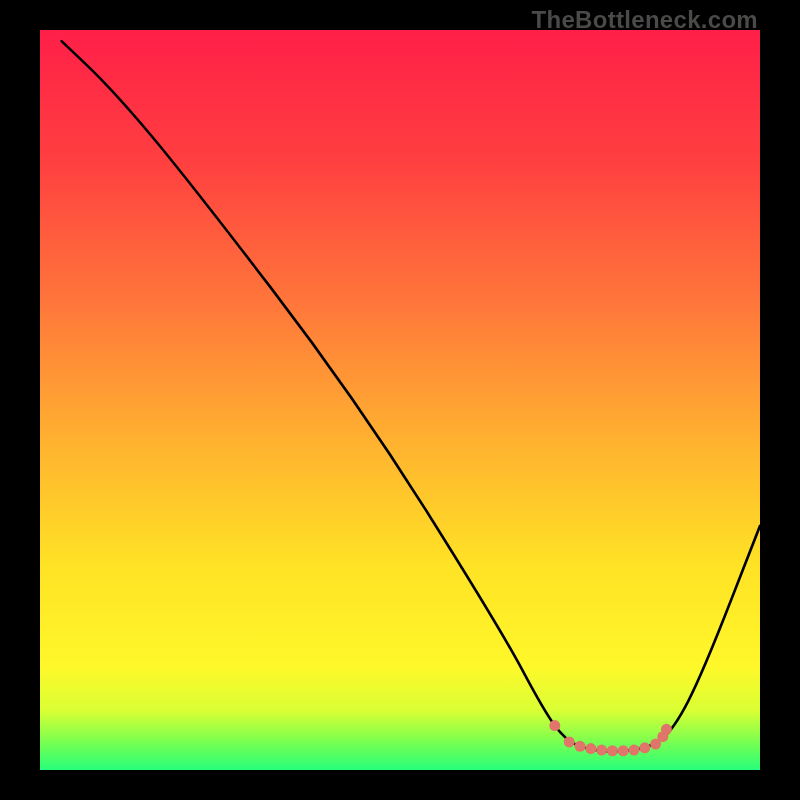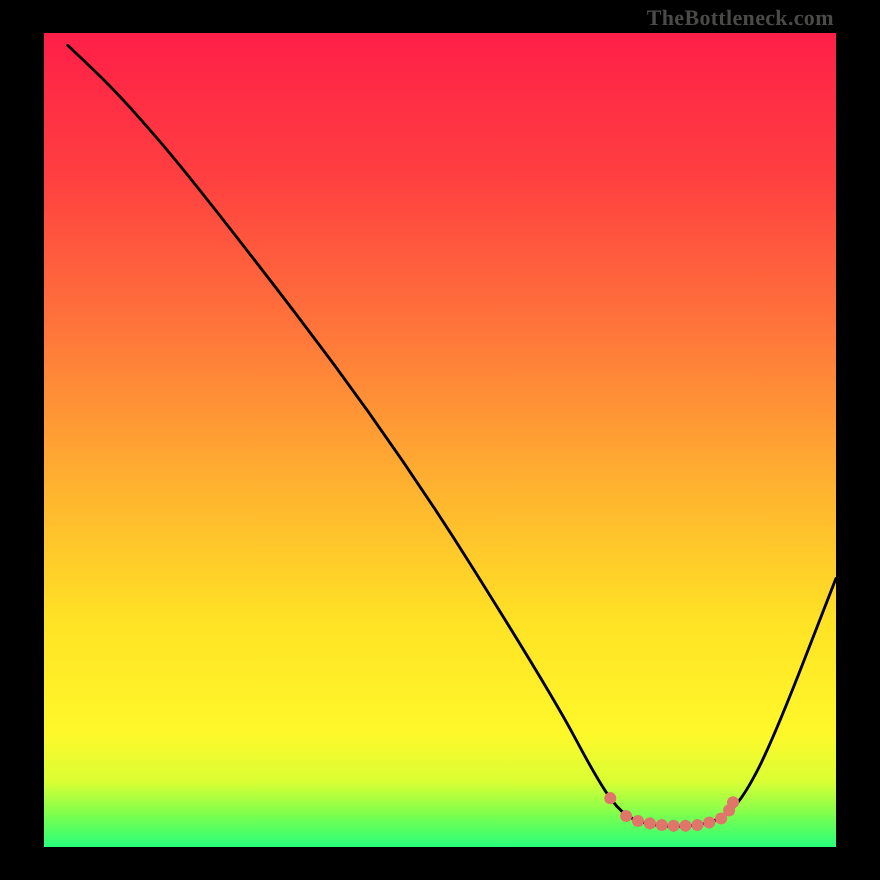--- a/index.html
+++ b/index.html
@@ -36,22 +36,22 @@
     left: 0;
     top: 0;
     width: 720px;
     height: 740px;
   }
   .attr {
     position: absolute;
     top: 6px;
     right: 42px;
     color: #4a4a49;
-    font-family: Liberation Serif, serif;
-    font-size: 20px;
+    font-family: Liberation Sans, sans-serif;
+    font-size: 24px;
     font-weight: 600;
     letter-spacing: 0.3px;
   }
 </style>
 </head>
 <body>
 
 <div class="frame">
   <div class="attr">TheBottleneck.com</div>
   <div class="plot">

